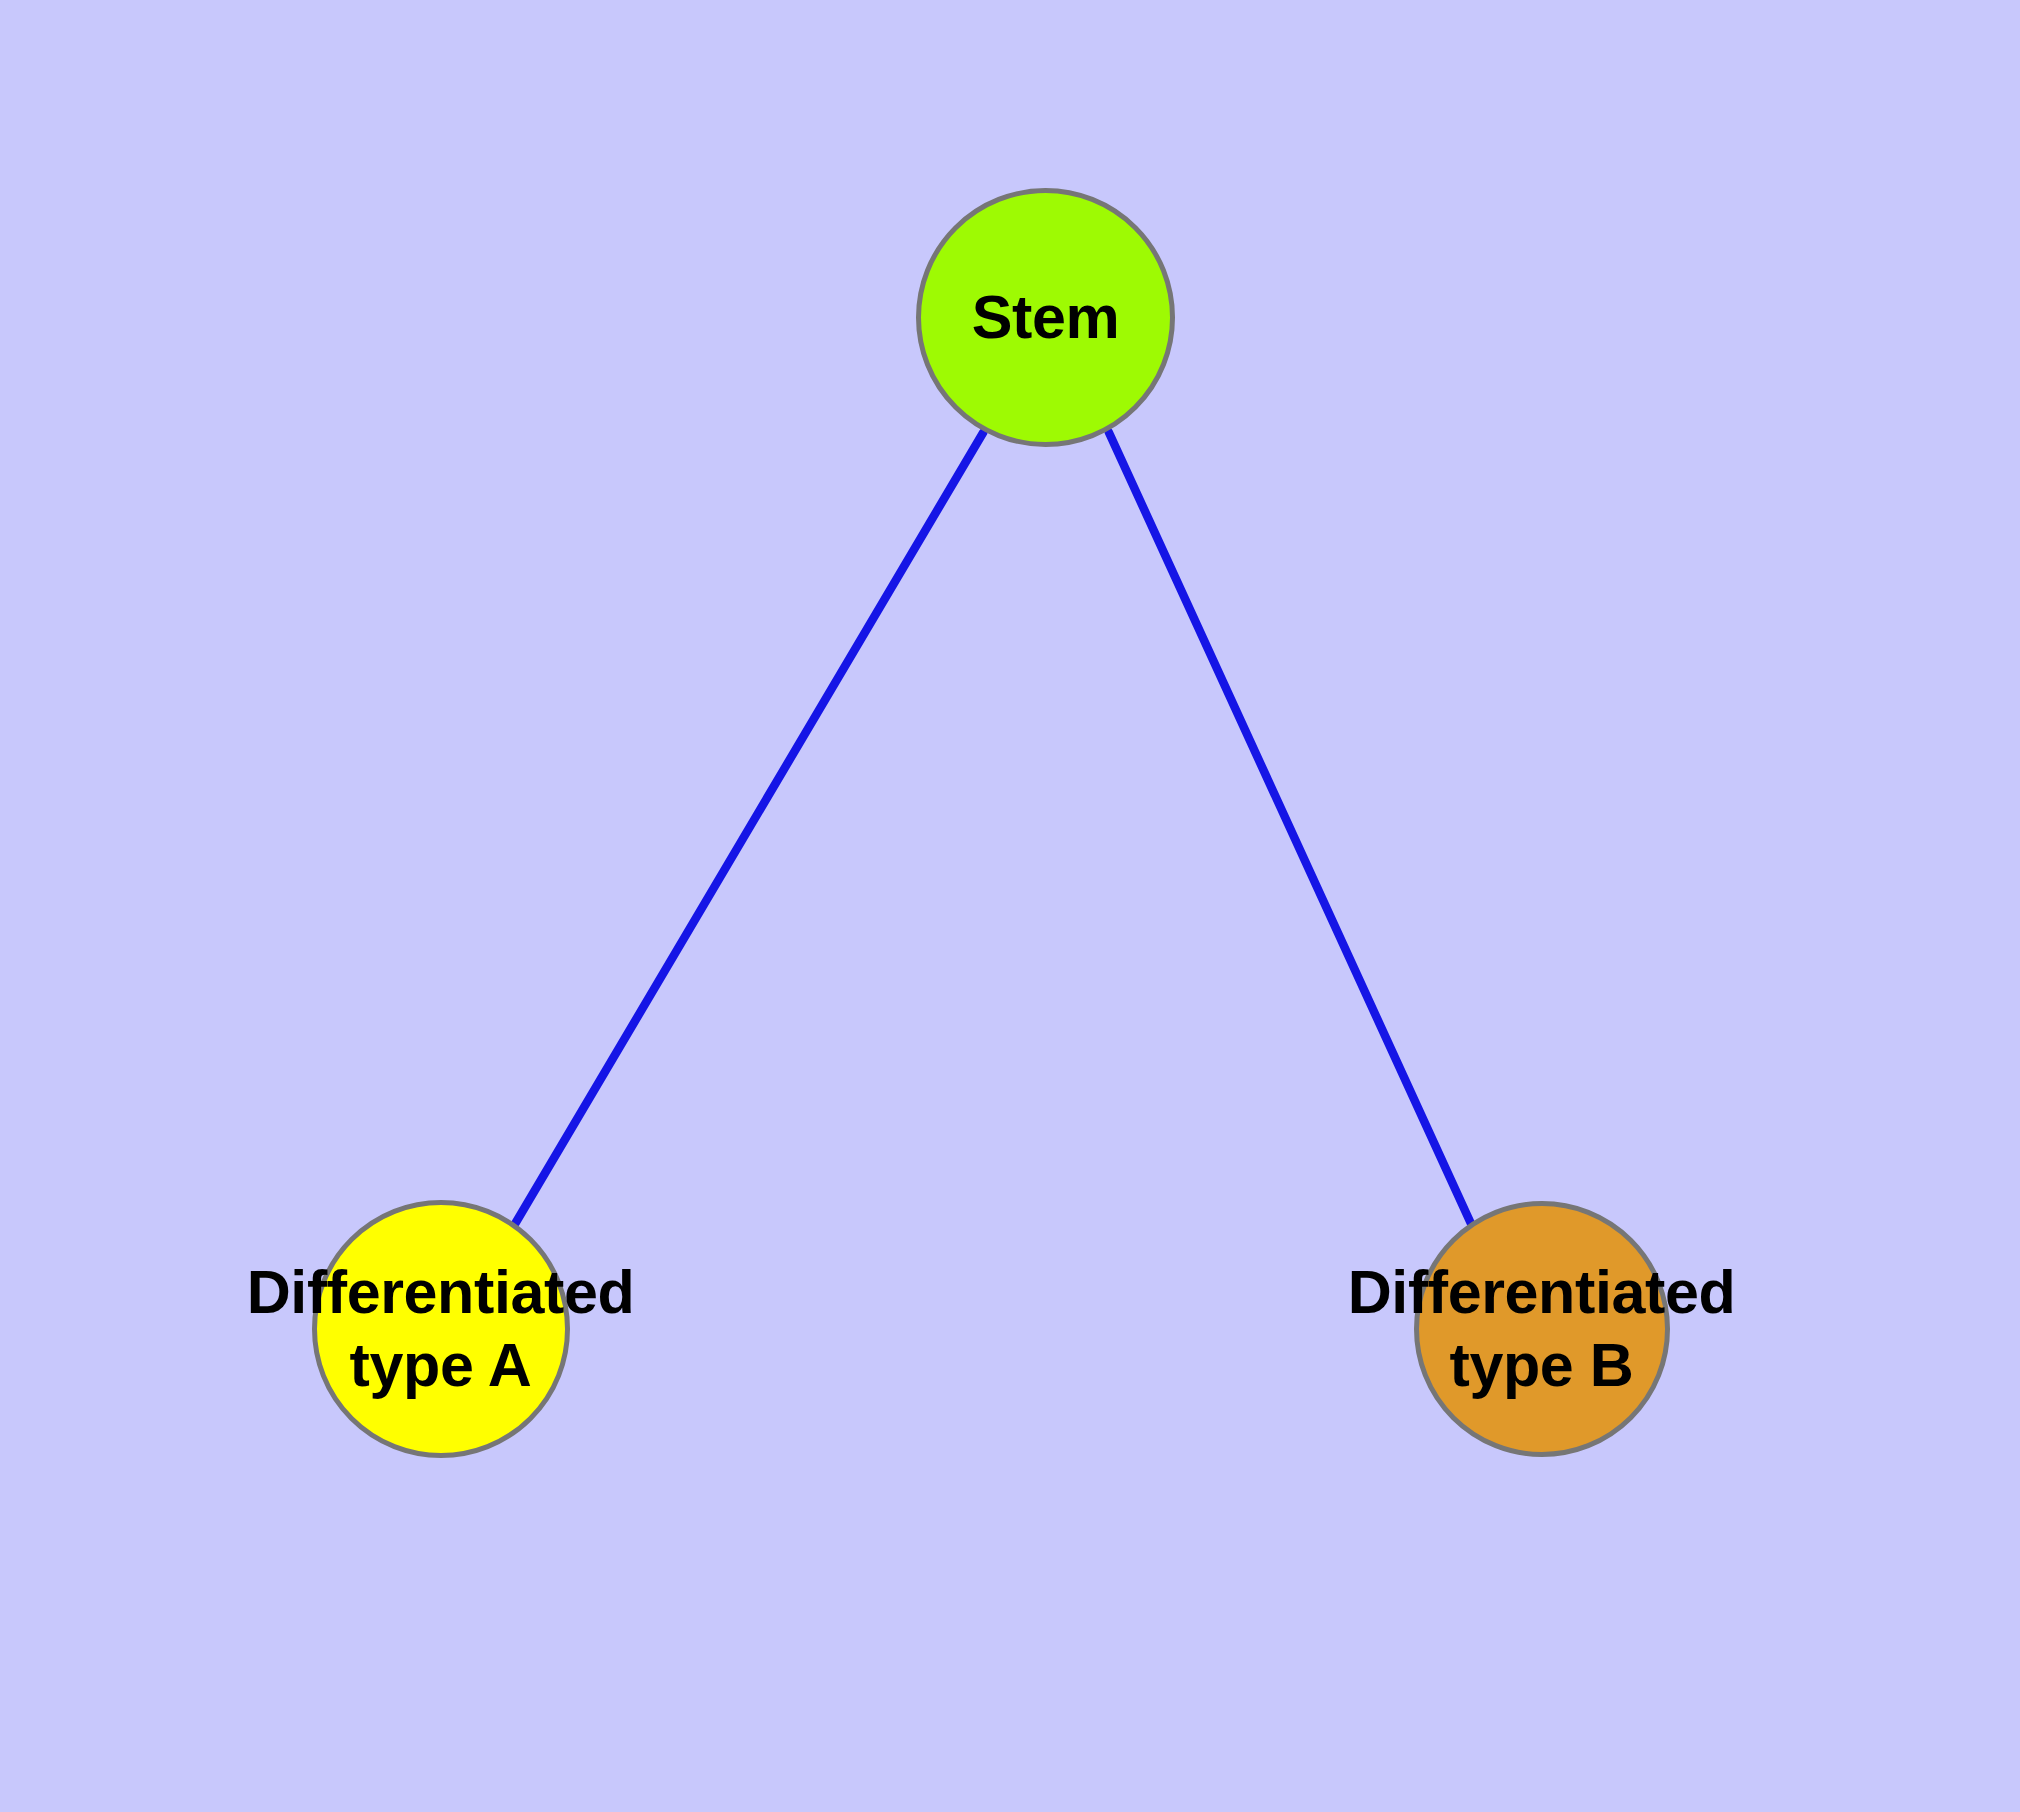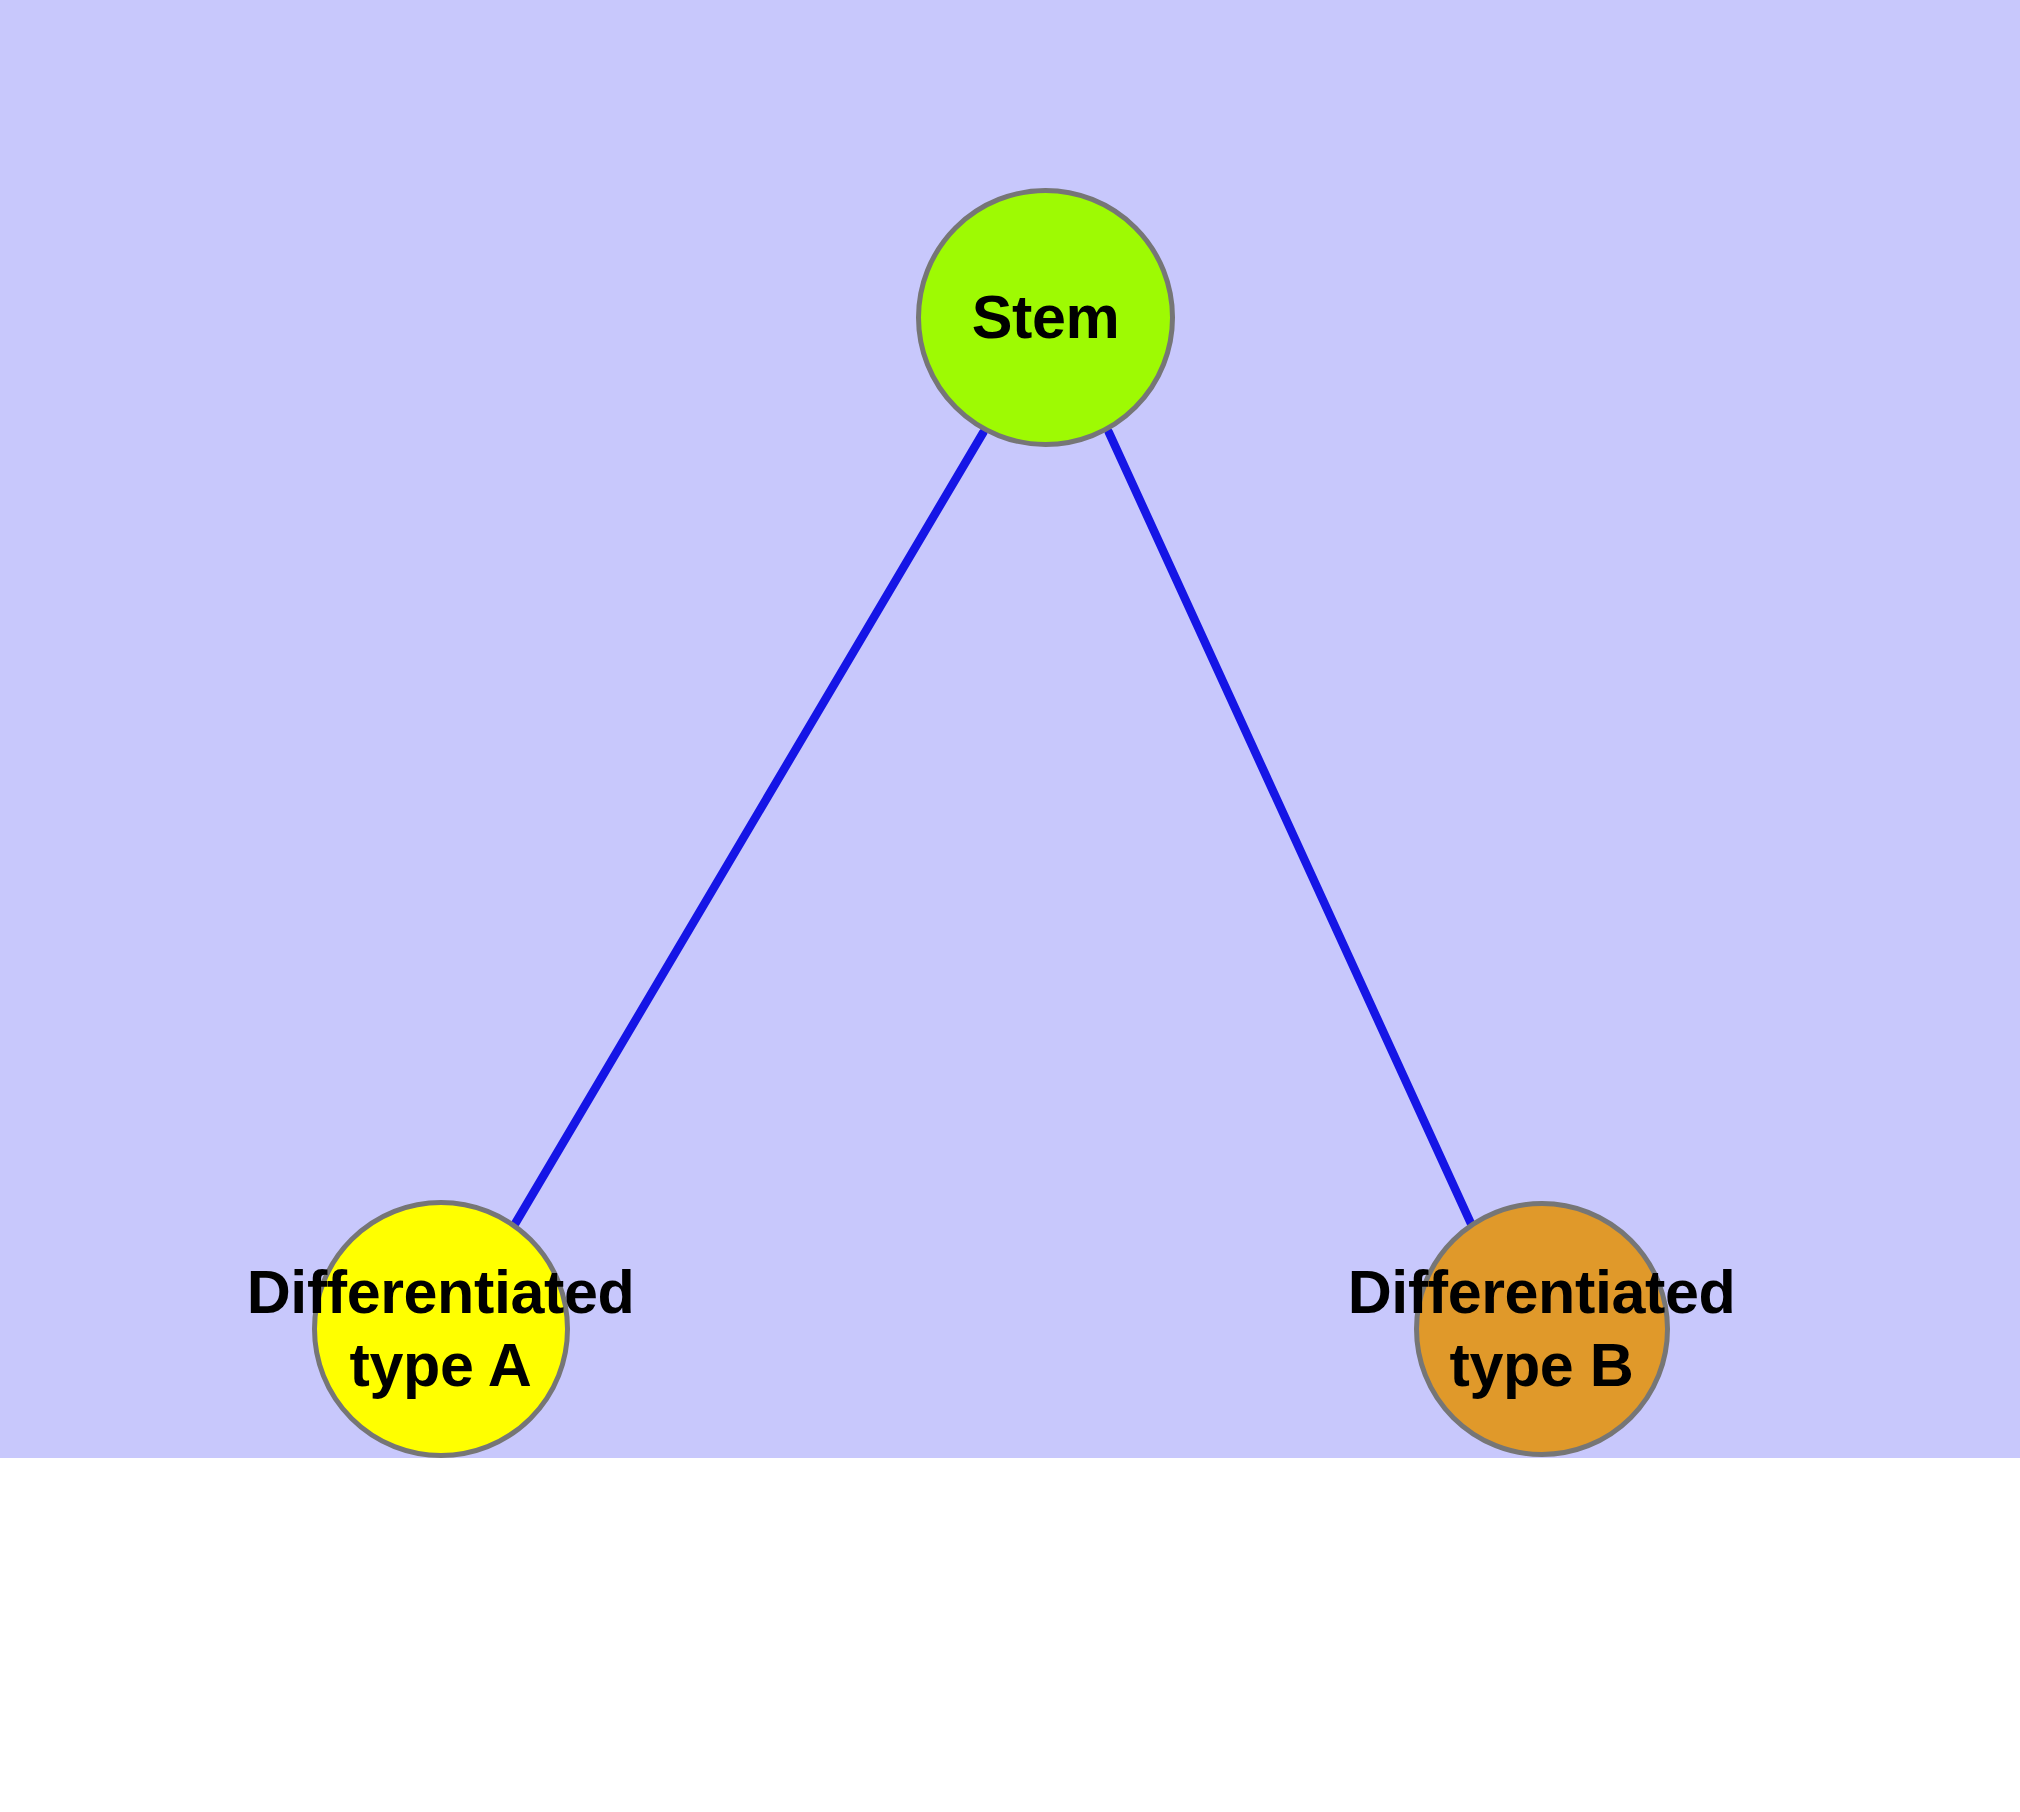--- a/index.html
+++ b/index.html
@@ -41,21 +41,21 @@
     font-size: 61px;
     line-height: 73px;
     letter-spacing: -0.4px;
     white-space: pre;
     pointer-events: none;
   }
 </style>
 </head>
 <body style="width: 2021px; height: 1812px;">
 
-<div id="graph-canvas" style="width: 2021px; height: 1458px; background: rgb(200, 200, 252);">
+<div id="graph-canvas" style="width: 2021px; height: 1812px; background: rgb(200, 200, 252);">
 
   <svg id="edge-layer" viewBox="0 0 2384 2138">
     <line stroke-linecap="round" x1="1160" y1="510" x2="608" y2="1443" stroke="#1515e6" stroke-width="10"></line>
     <line stroke-linecap="round" x1="1308" y1="510" x2="1735" y2="1443" stroke="#1515e6" stroke-width="10"></line>
   </svg>
 
   <div class="graph-node" style="left: 916px; top: 188px; width: 259px; height: 259px; background: rgb(158, 250, 3); border-color: rgb(118, 118, 118); border-width: 5.1px;"></div>
   <div class="graph-node" style="left: 312px; top: 1200px; width: 258px; height: 258px; background: rgb(255, 255, 0); border-color: rgb(118, 118, 118); border-width: 5.1px;"></div>
   <div class="graph-node" style="left: 1414px; top: 1201px; width: 256px; height: 256px; background: rgb(224, 153, 42); border-color: rgb(118, 118, 118); border-width: 5.1px;"></div>
 

